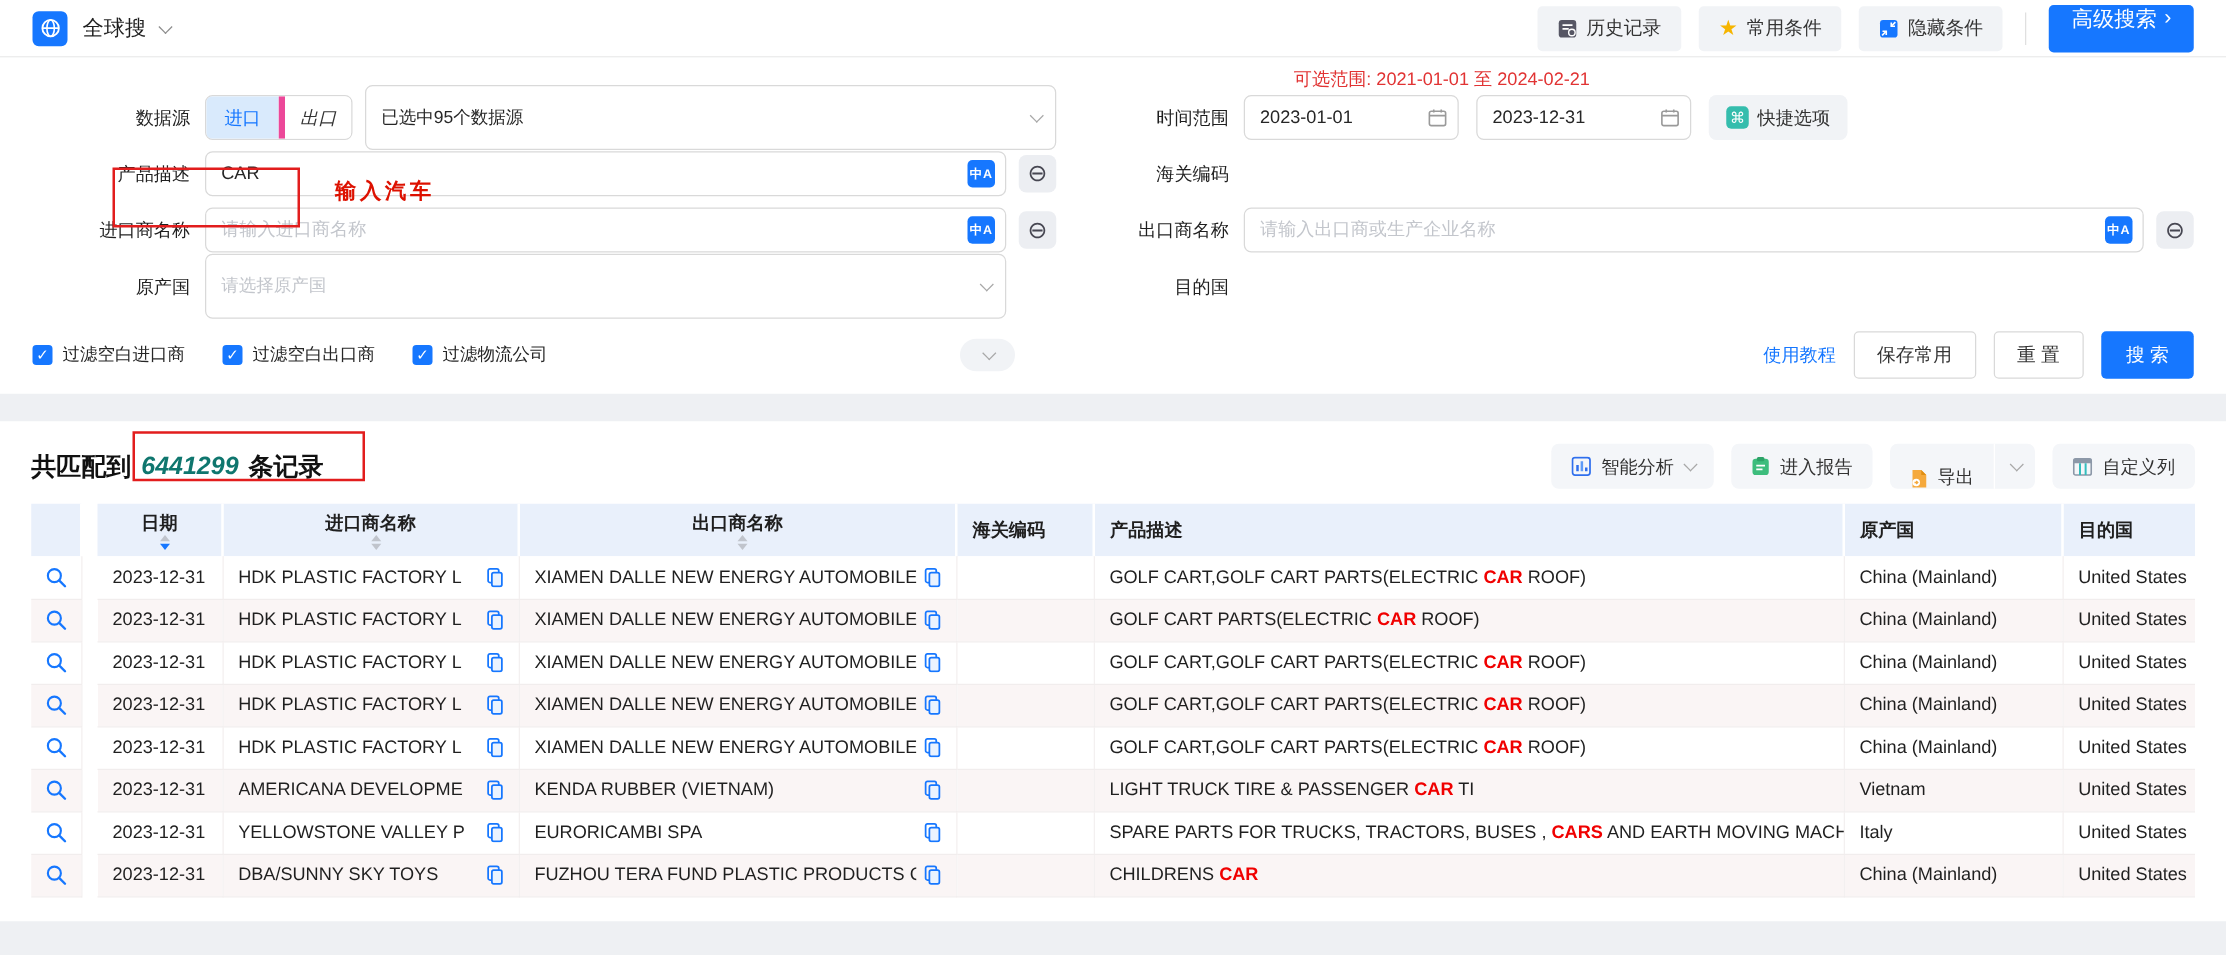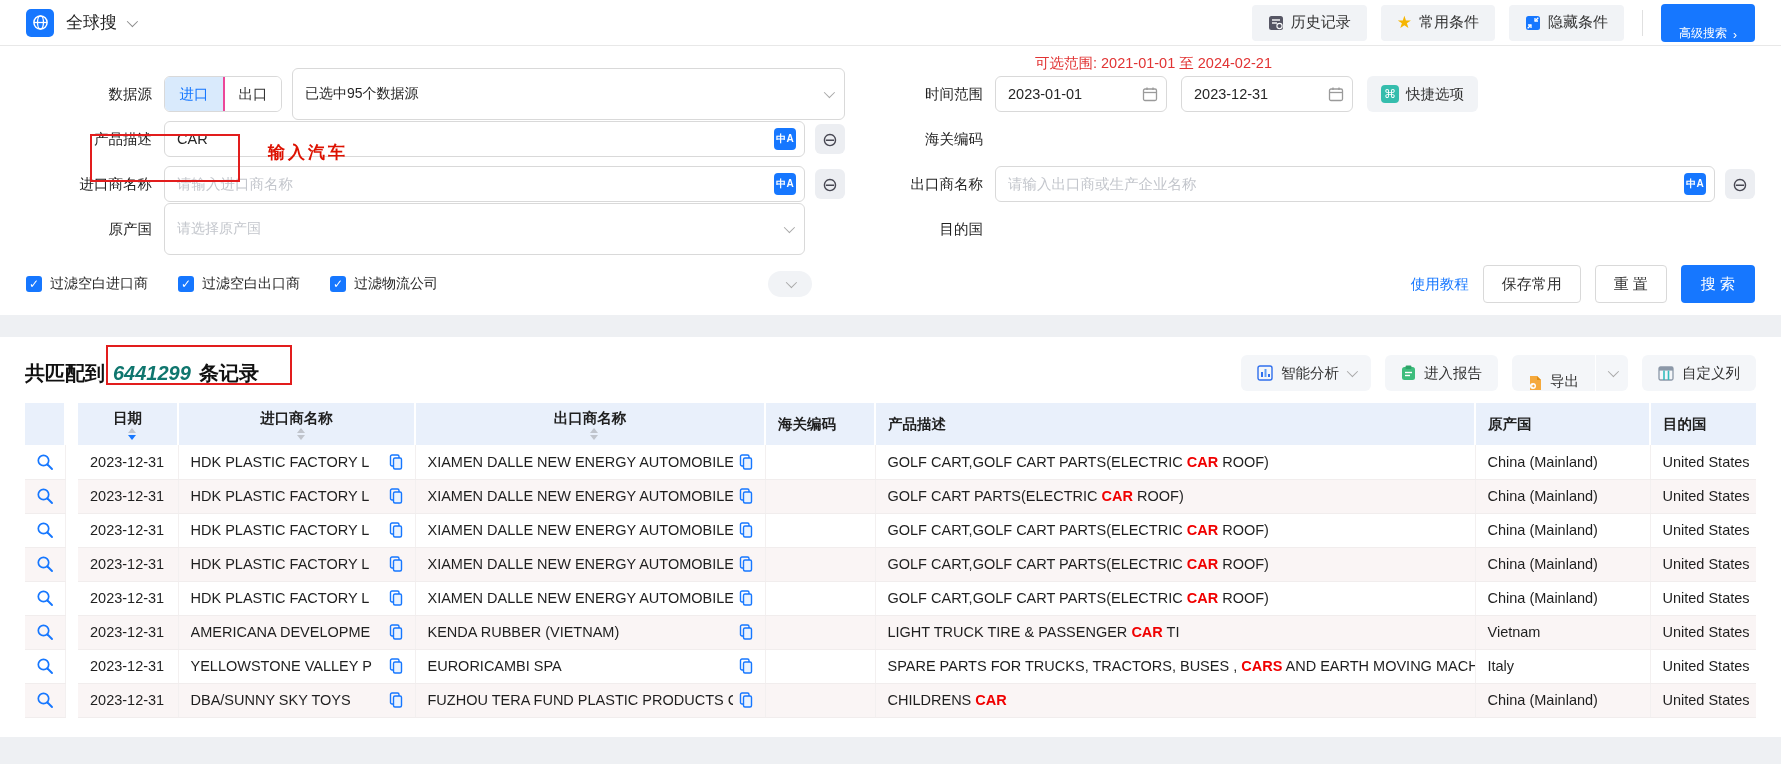--- a/index.html
+++ b/index.html
@@ -24,42 +24,42 @@
   }
   .topbar-right { margin-left:auto; display:flex; align-items:center; gap:14px; }
   .gbtn {
     height:36px; background:#f1f3f6; border:none; border-radius:4px;
     display:flex; align-items:center; gap:7px; padding:0 16px;
     font-size:15px; color:#333; cursor:pointer; font-family:inherit;
   }
   .v-div { width:1px; height:26px; background:#e0e0e0; margin:0 4px; }
   .primary-btn {
     height:38px; background:#1677ff; color:#fff; border:none; border-radius:4px;
-    font-size:12px; padding:0 18px; display:flex; align-items:flex-end; gap:6px; cursor:pointer;
+    font-size:17px; padding:0 18px; display:flex; align-items:flex-start; gap:6px; cursor:pointer;
     font-family:inherit;
   }
   
   .form-section { background:#fff; padding:28px 0 16px 0; position:relative; }
   .range-hint {
     position:absolute; top:8px; left:1035px; color:#e13333; font-size:14.5px;
   }
   .frow { display:flex; align-items:center; height:40px; margin-bottom:5px; }
   .half-l { display:flex; align-items:center; width:845px; flex:none; }
   .half-r { display:flex; align-items:center; flex:1; margin-right:26px; }
   .flabel-l { width:164px; flex:none; text-align:right; padding-right:12px; font-size:14.5px; color:#1f1f1f; }
   .flabel-r { width:150px; flex:none; text-align:right; padding-right:12px; font-size:14.5px; color:#1f1f1f; }
   .tabgroup {
     display:flex; border:1px solid #d9d9d9; border-radius:6px; overflow:hidden; height:36px; flex:none;
   }
   .tabgroup .tab {
     width:58px; display:flex; align-items:center; justify-content:center;
     font-size:14.5px; cursor:pointer; background:#fff; color:#333;
   }
   .tabgroup .tab.sel { background:#d9eafc; color:#1677ff; }
-  .tabgroup .tab + .tab { border-left:2px solid #ec4899; }
+  .tabgroup .tab + .tab { border-left:5px solid #ec4899;font-style:italic; }
   .sel-box {
     height:52px; border:1px solid #d9d9d9; border-radius:6px; background:#fff;
     display:flex; align-items:center; padding:0 12px; cursor:pointer;
   }
   .sel-box .chevd { margin-left:auto; }
   .chevd {
     width:8px; height:8px; border-right:1.5px solid #a8a8a8; border-bottom:1.5px solid #a8a8a8;
     transform:rotate(45deg) translateY(-2px); flex:none;
   }
   .placeholder { color:#c3c6cc; }

